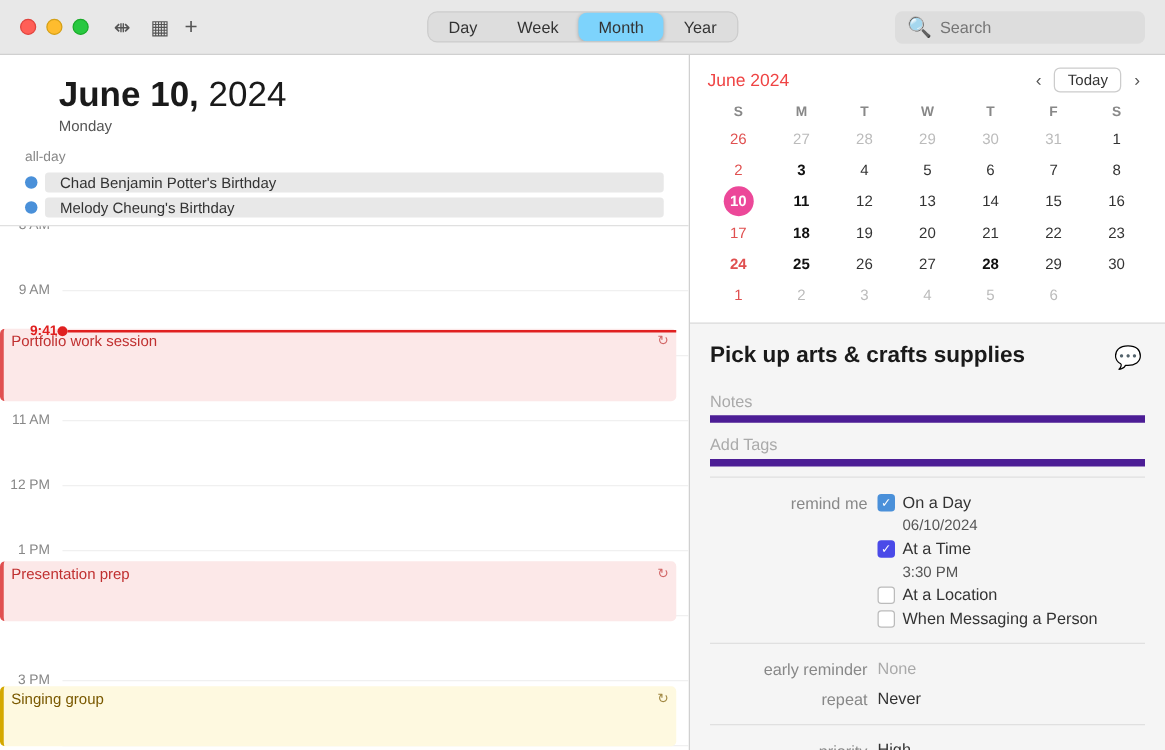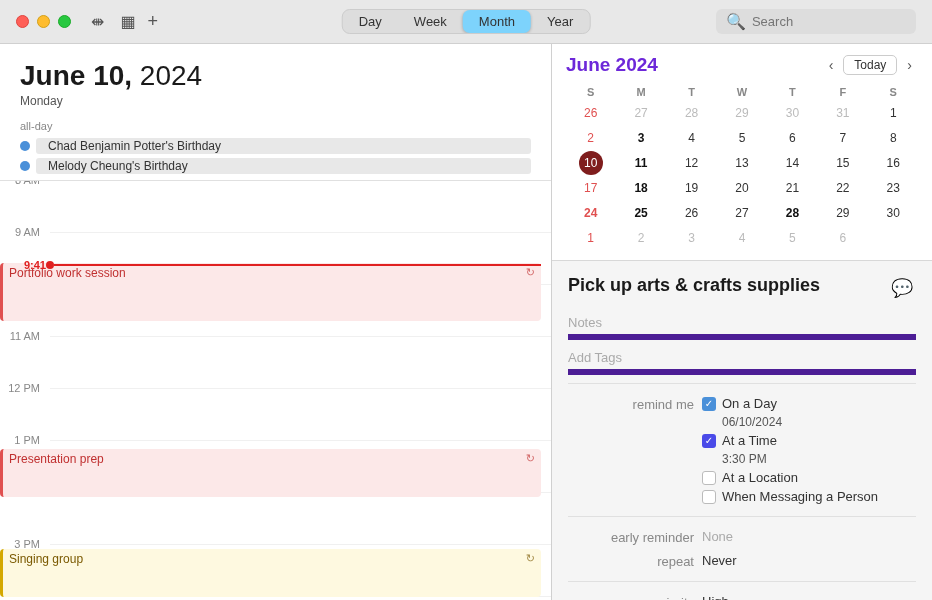--- a/index.html
+++ b/index.html
@@ -105,20 +105,21 @@
       flex: 1;
       background: white;
       display: flex;
       flex-direction: column;
       overflow: hidden;
       border-right: 1px solid #d0d0d0;
     }
     .date-header {
       padding: 16px 20px 8px;
       flex-shrink: 0;
+      margin-left: 27px;
     }
     .date-title {
       font-size: 28px;
       font-weight: 300;
       color: #1a1a1a;
     }
     .date-title strong { font-weight: 700; }
     .day-name {
       font-size: 12px;
       color: #555;
@@ -298,23 +299,23 @@
       border-radius: 50%;
       width: 24px;
       height: 24px;
       line-height: 18px;
       margin: auto;
       cursor: pointer;
       color: #333;
     }
     .mini-cal-day.other-month { color: #bbb; }
     .mini-cal-day.today {
-      background: #7f1d1d;
+      background: #ec4899;
       color: white;
-      font-weight: 400;
+      font-weight: 700;
       border-radius: 50%;
     }
     .mini-cal-day.bold { font-weight: 700; color: #111; }
     .mini-cal-day.sunday { color: #e05050; }
 
     
     .event-detail {
       flex: 1;
       overflow-y: auto;
       padding: 14px 16px;
@@ -510,21 +511,21 @@
         <span>Singing group</span>
       </div>
 
     </div>
   </div>
 
   <div class="right-panel">
 
     <div class="mini-calendar">
       <div class="mini-cal-header">
-        <div style="font-size:19px;font-weight:700;color:#6d28d9;">June 2024</div>
+        <div style="font-size:14px;font-weight:400;color:#ef4444;">June 2024</div>
         <div class="mini-cal-nav">
           <button class="nav-btn">‹</button>
           <button class="today-btn">Today</button>
           <button class="nav-btn">›</button>
         </div>
       </div>
       <div class="mini-cal-grid">
 
         <div class="mini-cal-dow">S</div>
         <div class="mini-cal-dow">M</div>

